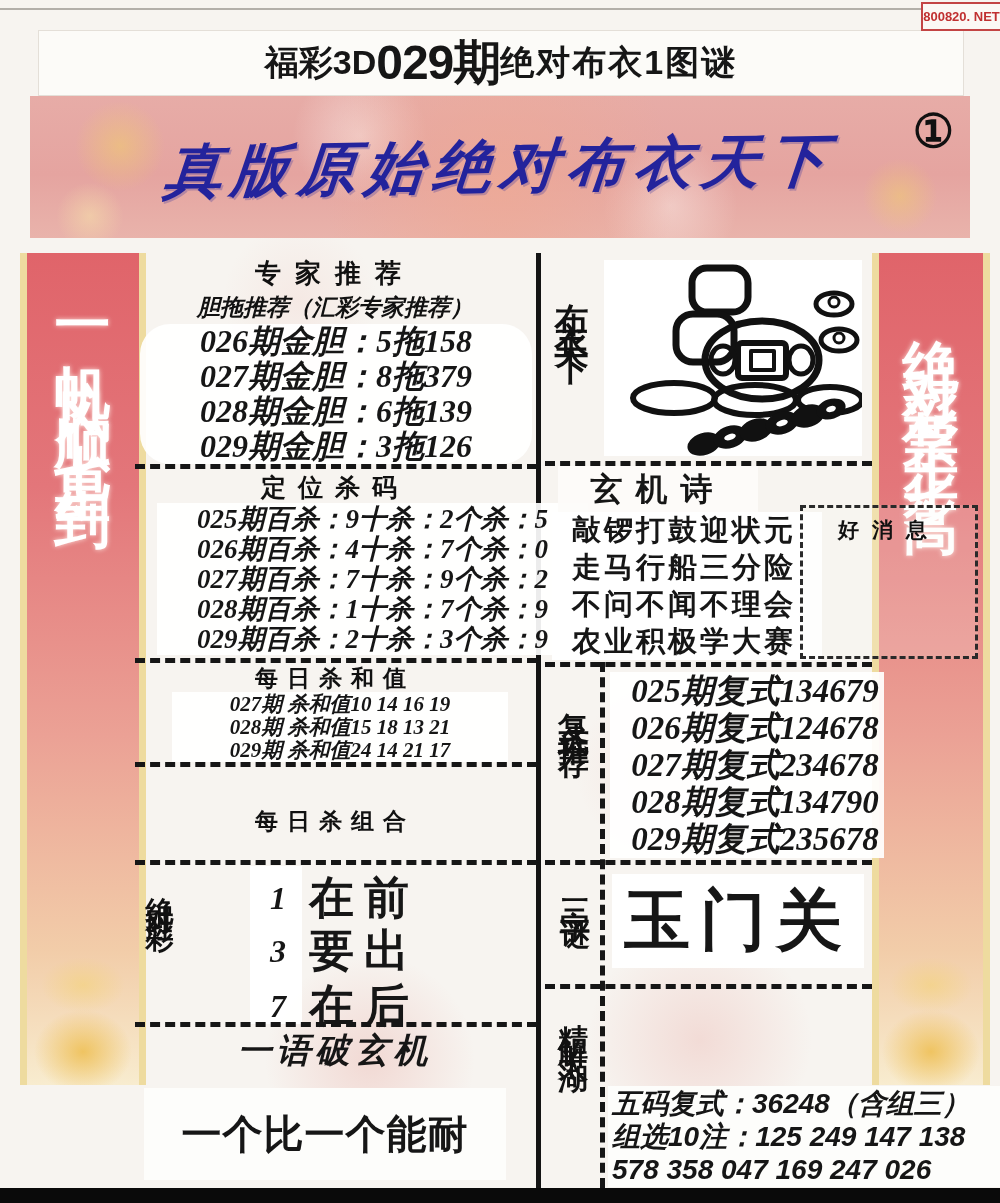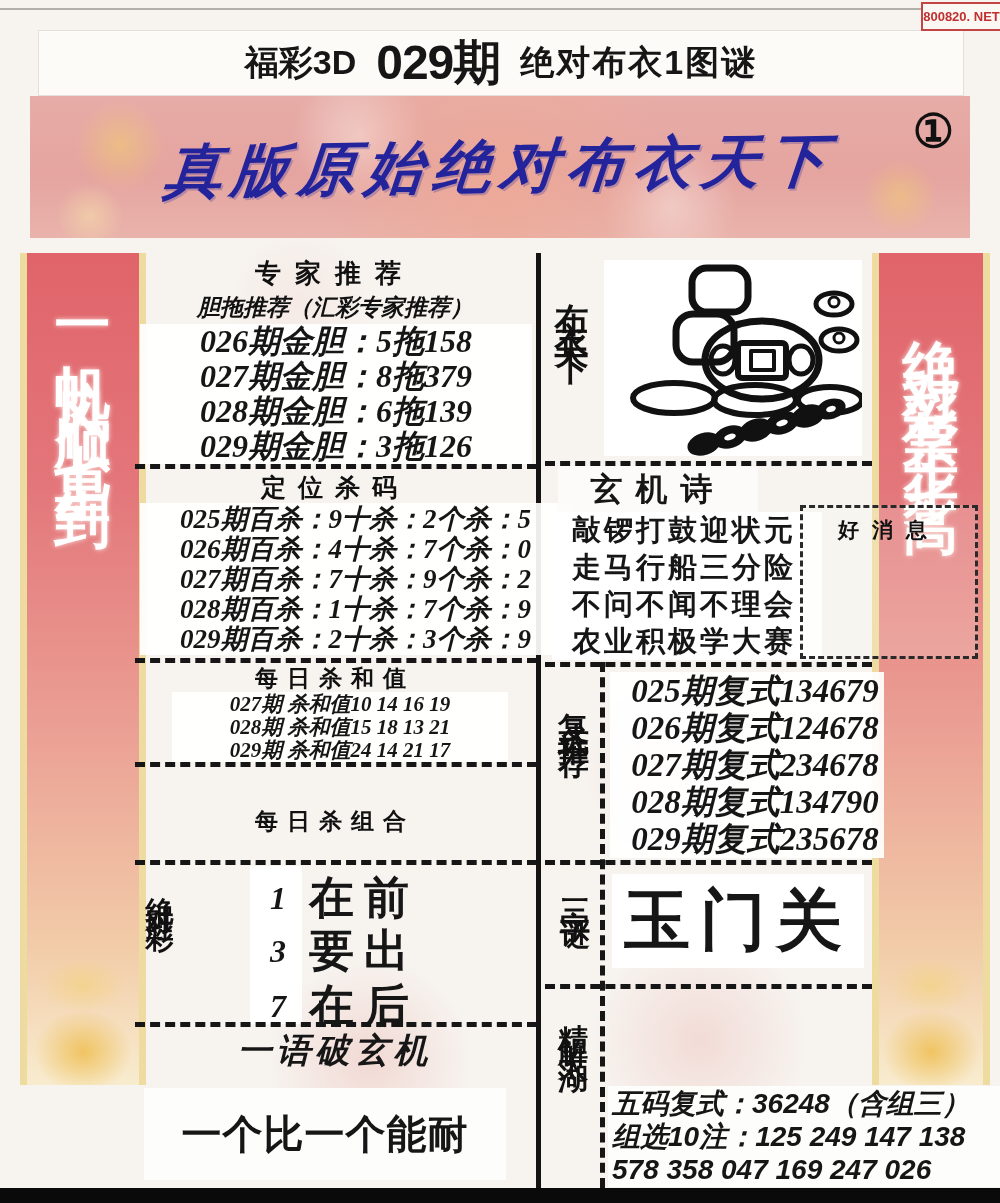--- a/index.html
+++ b/index.html
@@ -13,21 +13,21 @@
       radial-gradient(circle 110px at 300px 300px, rgba(235,170,160,.15), rgba(235,170,160,0) 70%);
     font-family:"Liberation Sans", sans-serif; color:#161616;
   }
   .abs{position:absolute;}
   
   .topline{left:0; top:8px; width:1000px; border-top:2px solid #b3afa9;}
   .sitebox{left:921px; top:2px; width:77px; height:25px; background:#fbf8f4;
     border:2px solid #c34444; color:#c03030; font-size:13px; font-weight:bold;
     display:flex; align-items:center; justify-content:center; letter-spacing:0px; z-index:5;}
   .titlebox{left:38px; top:30px; width:924px; height:64px; background:#fcfbf8;
-    border:1px solid #e4dfd8; display:flex; align-items:center; justify-content:center; gap:20px; z-index:2;}
+    border:1px solid #e4dfd8; display:flex; align-items:center; justify-content:center; z-index:2;}
   .t-brand{font-size:34px; font-weight:900;}
   .t-issue{font-size:48px; font-weight:900; letter-spacing:-1px;}
   .t-name{font-size:34px; font-weight:900; letter-spacing:2px;}
   
   .banner{left:30px; top:96px; width:940px; height:142px;
     background:
       radial-gradient(circle 60px at 90px 50px, rgba(240,205,110,.55), rgba(240,205,110,0) 75%),
       radial-gradient(circle 50px at 870px 100px, rgba(240,205,110,.5), rgba(240,205,110,0) 75%),
       radial-gradient(circle 45px at 60px 120px, rgba(248,230,170,.5), rgba(248,230,170,0) 75%),
       radial-gradient(circle 220px at 470px 90px, rgba(238,170,150,.8), rgba(238,170,150,0) 80%),
@@ -56,22 +56,22 @@
   .vline{left:536px; top:253px; width:5px; height:935px; background:#141414; z-index:2;}
   .bottombar{left:0; top:1188px; width:1000px; height:15px; background:#0a0a0a; z-index:4;}
   
   .dh{border-top:5px dashed #161616; height:0; z-index:2;}
   .dv{border-left:5px dashed #161616; width:0; z-index:2;}
   
   .sec-title{width:400px; text-align:center; font-weight:900; color:#111; z-index:2;}
   .rows{background:rgba(255,255,255,.92); z-index:2; display:flex; flex-direction:column; justify-content:center;}
   .rows div{text-align:center;}
   .serifi{font-family:"Liberation Serif", serif; font-style:italic; font-weight:bold;}
-  .expert-rows{left:140px; top:324px; width:392px; height:140px; font-size:32px; line-height:35px;}
-  .dingwei-rows{left:140px; top:503px; width:431px; height:152px; font-size:27px; line-height:30px;}
+  .expert-rows{left:140px; top:324px; width:392px; height:140px; font-size:32px; line-height:35px;border-radius:30px;}
+  .dingwei-rows{left:157px; top:503px; width:431px; height:152px; font-size:27px; line-height:30px;}
   .small-rows{left:172px; top:692px; width:336px; height:70px; font-size:21px; line-height:23px;}
   .zuhe-rows{top:794px;}
   .vlabel{writing-mode:vertical-rl; text-orientation:upright; font-family:"Liberation Serif", serif;
     font-weight:900; color:#111; z-index:2;}
   .shengcai-label{left:140px; top:874px; font-size:28px; letter-spacing:9px;}
   .numstrip{left:250px; top:866px; width:52px; height:158px; background:rgba(255,255,255,.95); z-index:2;}
   .sc-row{left:255px; width:240px; height:52px; display:flex; align-items:center; z-index:3;}
   .sc-num{font-family:"Liberation Serif", serif; font-style:italic; font-weight:bold; font-size:32px; width:46px; text-align:center;}
   .sc-text{font-family:"Liberation Serif", serif; font-weight:700; font-size:45px; letter-spacing:10px; margin-left:8px;}
   .yuyu{left:135px; top:1028px; width:400px; text-align:center; z-index:2;

